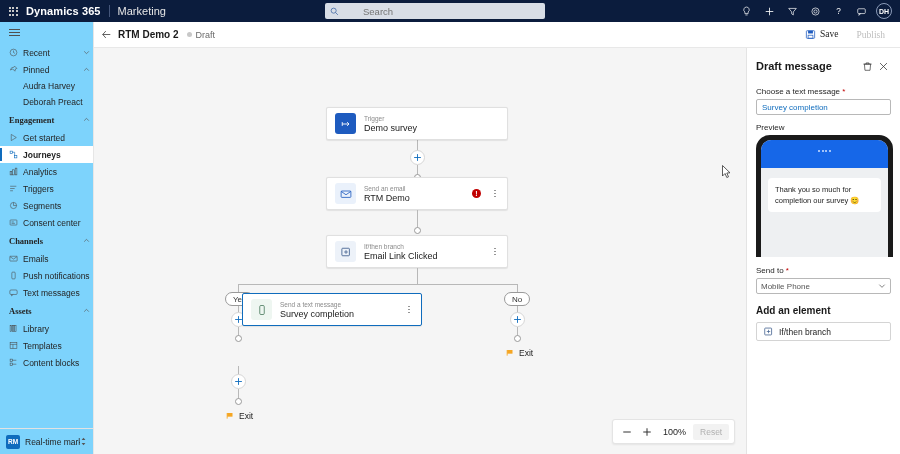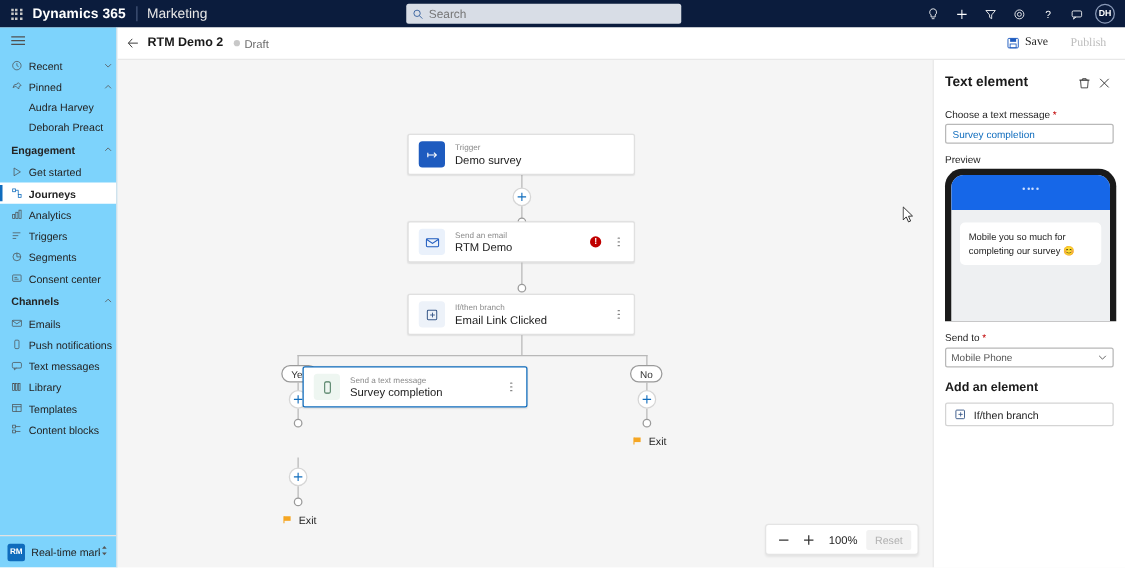--- a/index.html
+++ b/index.html
@@ -26,21 +26,21 @@
   .brand-sep { width: 1px; height: 12px; background: #45567a; margin: 0 8px; }
   .app-name { font-size: 11px; font-weight: normal; color: #e6e6e6; }
   .search-wrap {
     position: absolute; left: 325px; top: 3px; width: 220px; height: 16px;
     background: #d8dde6; border-radius: 2px; display: flex; align-items: center;
     padding: 0 5px; color: #333; cursor: text;
   }
   .search-wrap svg { margin-right: 4px; flex: none; }
   .search-input {
     border: none; background: transparent; outline: none; font-size: 9.5px;
-    font-family: "Liberation Sans", sans-serif; color: #444; width: 100%;
+    font-family: "Liberation Sans", sans-serif; color: #444; width: 100%; margin-left: 20px;
   }
   .topbar-right { position: absolute; right: 6px; top: 0; height: 22px; display: flex; align-items: center; gap: 0; }
   .tb-icon {
     width: 23px; height: 22px; display: flex; align-items: center; justify-content: center;
     cursor: pointer; color: #ffffff;
   }
   .avatar-top {
     width: 16px; height: 16px; border-radius: 50%; border: 1px solid #8a9ab8;
     display: flex; align-items: center; justify-content: center;
     font-size: 7px; font-weight: bold; color: #ffffff; margin-left: 3px; margin-right: 2px; cursor: pointer;
@@ -58,21 +58,21 @@
   .nav-scroll { flex: 1; overflow: hidden; padding-top: 2px; }
   .nav-row {
     display: flex; align-items: center; height: 17px; padding-left: 9px; cursor: pointer;
     position: relative; font-size: 8.5px; color: #242424;
   }
   .nav-ico { width: 14px; flex: none; display: flex; align-items: center; color: #4a4a4a; }
   .nav-label { flex: 1; white-space: nowrap; overflow: hidden; }
   .chev { width: 14px; flex: none; display: flex; align-items: center; justify-content: center; color: #555; }
   .nav-group {
     display: flex; align-items: center; height: 19px; padding-left: 9px;
-    font-size: 8.5px; font-weight: bold; color: #242424; cursor: pointer;
+    font-size: 8.5px; font-weight: bold; color: #242424; cursor: pointer; font-family: Liberation Serif, serif;
   }
   .nav-group .glabel { flex: 1; }
   .nav-sub { padding-left: 23px; height: 16px; display: flex; align-items: center; font-size: 8.5px; cursor: pointer; }
   .nav-row.selected { background: #ffffff; font-weight: bold; }
   .nav-row.selected::before {
     content: ""; position: absolute; left: 0; top: 2px; width: 2px; height: 13px; background: #0f6cbd;
   }
   .nav-row.selected .nav-ico { color: #0f6cbd; }
   .sidebar-footer {
     height: 26px; border-top: 1px solid #e2e2e2; display: flex; align-items: center;
@@ -437,20 +437,28 @@
       <div class="nav-row">
         <span class="nav-ico">
           <svg width="9" height="9" viewBox="0 0 16 16">
               <rect x="1.5" y="3.5" width="13" height="8" rx="2" fill="none" stroke="#4a4a4a" stroke-width="1"></rect>
               <path d="M4.5 11.5v2.5l3-2.5" fill="none" stroke="#4a4a4a" stroke-width="1"></path>
             </svg>
         </span>
         <span class="nav-label">Text messages</span>
       </div>
 
+      <div class="nav-group">
+        <span class="glabel">Assets</span>
+        <span class="chev">
+          <svg width="7" height="7" viewBox="0 0 12 12">
+              <path d="M2 8l4-4 4 4" fill="none" stroke="#555" stroke-width="1.1"></path>
+            </svg>
+        </span>
+      </div>
 
       <div class="nav-row">
         <span class="nav-ico">
           <svg width="9" height="9" viewBox="0 0 16 16">
               <rect x="2" y="3" width="2.5" height="10" fill="none" stroke="#4a4a4a" stroke-width="1"></rect>
               <rect x="6" y="3" width="2.5" height="10" fill="none" stroke="#4a4a4a" stroke-width="1"></rect>
               <rect x="10" y="3" width="2.5" height="10" fill="none" stroke="#4a4a4a" stroke-width="1"></rect>
             </svg>
         </span>
         <span class="nav-label">Library</span>
@@ -669,21 +677,21 @@
             <line x1="1.5" y1="6" x2="10.5" y2="6" stroke="#333" stroke-width="1.2"></line>
           </svg>
       </button>
       <span class="zlevel">100%</span>
       <button class="zreset">Reset</button>
     </div>
   </div>
 
   <div class="panel">
     <div class="panel-head">
-      <div class="panel-title">Text element</div>
+      <div class="panel-title">Draft message</div>
       <div class="panel-ico">
         <svg width="11" height="11" viewBox="0 0 16 16">
             <path d="M3.5 4.5h9l-.8 9H4.3z" fill="none" stroke="#333" stroke-width="1"></path>
             <line x1="2" y1="4.5" x2="14" y2="4.5" stroke="#333" stroke-width="1"></line>
             <path d="M6 4.5V2.8h4V4.5" fill="none" stroke="#333" stroke-width="1"></path>
           </svg>
       </div>
       <div class="panel-ico">
         <svg width="11" height="11" viewBox="0 0 16 16">
             <line x1="3" y1="3" x2="13" y2="13" stroke="#333" stroke-width="1.1"></line>
@@ -701,21 +709,21 @@
     <div class="phone">
       <div class="phone-screen">
         <div class="phone-top">
           <div class="phone-dots">
               <i></i>
               <i></i>
               <i></i>
               <i></i>
             </div>
         </div>
-        <div class="bubble">Mobile you so much for completing our survey 😊</div>
+        <div class="bubble">Thank you so much for completion our survey 😊</div>
       </div>
     </div>
 
     <div class="field-label" style="margin-top:9px;">
       <span>Send to</span><span class="req"> *</span>
     </div>
     <div class="select-field">
       <span>Mobile Phone</span>
       <svg width="8" height="8" viewBox="0 0 12 12">
           <path d="M2 4l4 4 4-4" fill="none" stroke="#555" stroke-width="1.1"></path>

